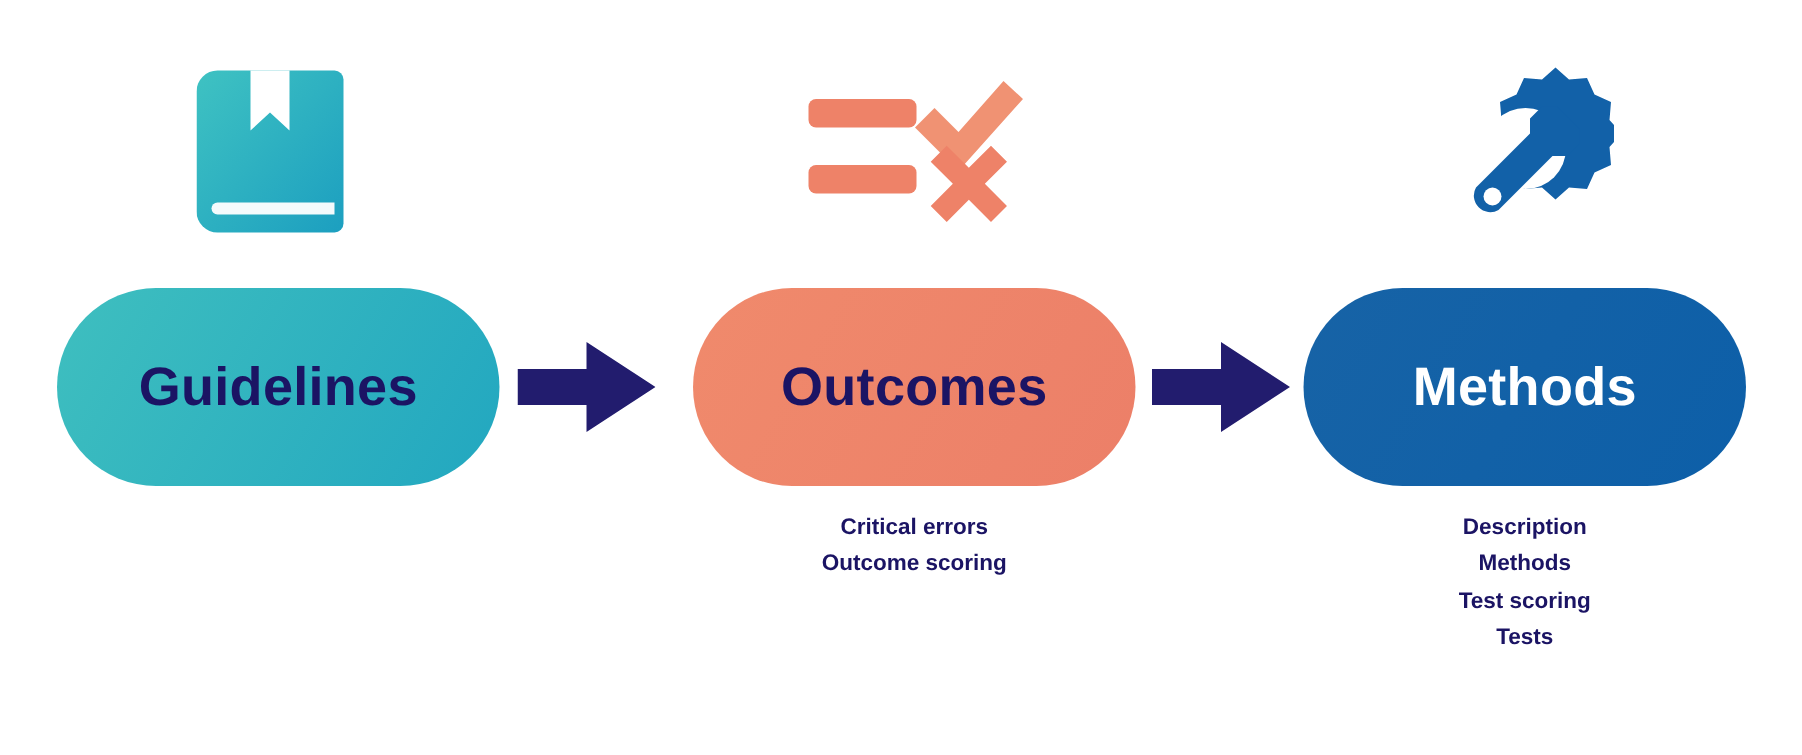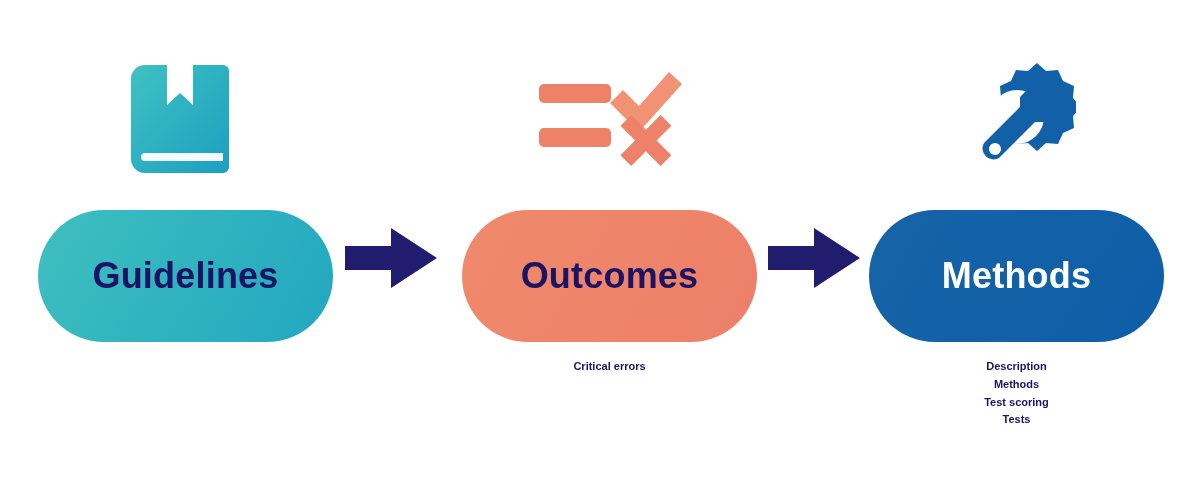--- a/index.html
+++ b/index.html
@@ -15,21 +15,21 @@
   }
   .canvas {
     position: relative;
     width: 1201px;
     height: 503px;
   }
 
   
   .col {
     position: absolute;
-    top: 18px;
+    top: 0;
     height: 379px;
   }
   .col-guidelines { left: 38px;  width: 295px; }
   .col-outcomes   { left: 462px; width: 295px; }
   .col-methods    { left: 869px; width: 295px; }
 
   
   .icon-wrap {
     position: absolute;
     top: 34px;
@@ -84,21 +84,21 @@
   .arrow-2 { left: 768px; }
 
   
   .sublist {
     position: absolute;
     top: 340px;
     left: 0;
     width: 295px;
     text-align: center;
     color: #1b1464;
-    font-size: 11px;
+    font-size: 15px;
     font-weight: bold;
     line-height: 1.62;
   }
   .sublist div { white-space: nowrap; }
 </style>
 </head>
 <body>
 
 <div class="canvas">
 
@@ -145,20 +145,21 @@
         <path d="M96 62 l13 -13 l18 18 l18 -18 l13 13 l-18 18 l18 18 l-13 13 l-18 -18 l-18 18 l-13 -13 l18 -18 z" transform="translate(-8, 8) scale(0.82) translate(18, 6)" fill="#EE8268"></path>
       </svg>
     </div>
 
     <div class="pill pill-outcomes">
       <span class="pill-label">Outcomes</span>
     </div>
 
     <div class="sublist">
       <div>Critical errors</div>
+      <div>Outcome scoring</div>
     </div>
   </div>
 
   <div class="arrow arrow-2">
     <svg width="92" height="60" viewBox="0 0 92 60" aria-hidden="true">
       <path d="M0 18 h46 v-18 l46 30 l-46 30 v-18 h-46 z" fill="#221C6E"></path>
     </svg>
   </div>
 
   <div class="col col-methods">

